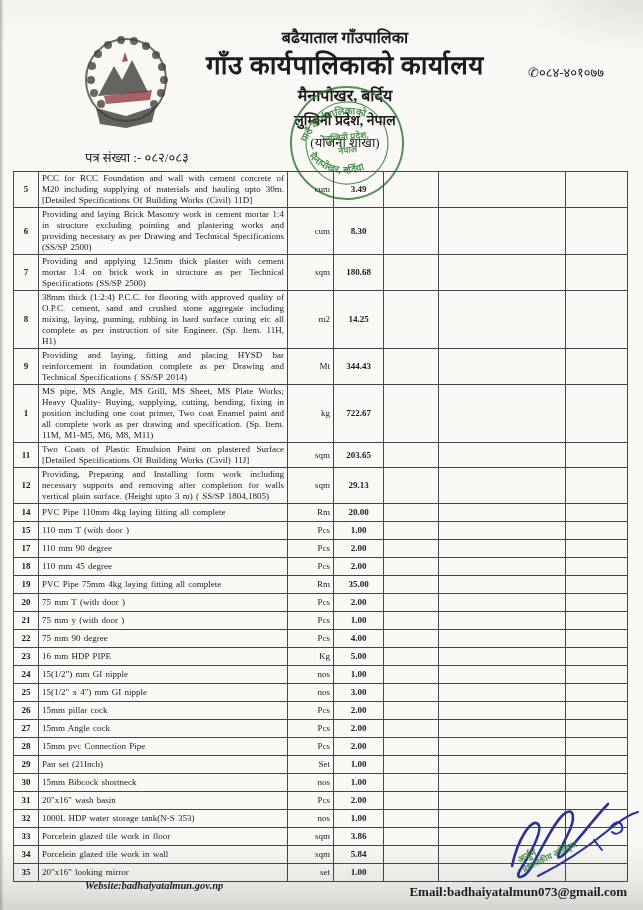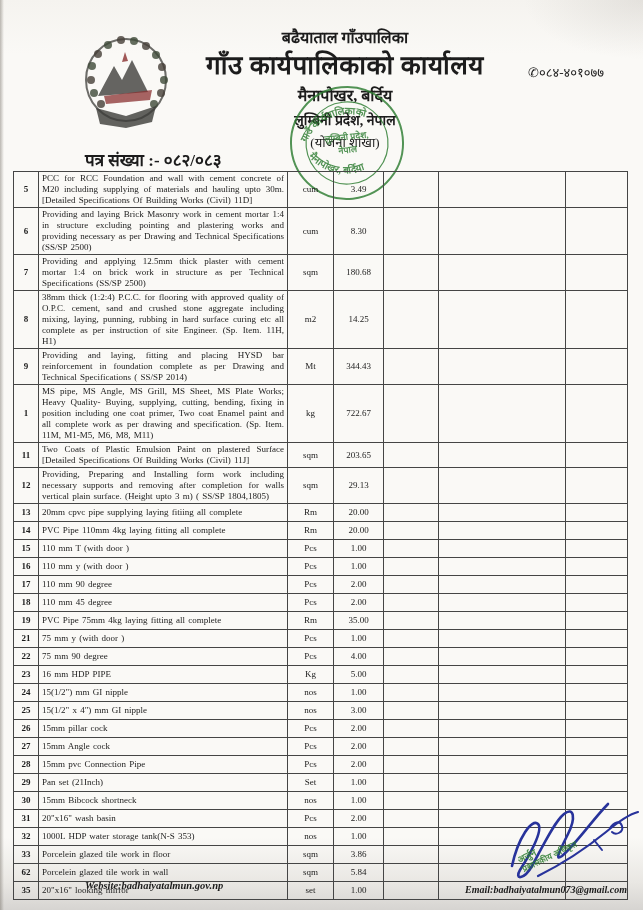--- a/index.html
+++ b/index.html
@@ -17,41 +17,41 @@
     background:radial-gradient(ellipse at top right, rgba(150,145,138,.18), rgba(150,145,138,0) 70%);}
 
   
   .hdr{position:absolute;left:0;top:0;width:643px;text-align:center;}
   .hdr-muni{position:absolute;left:0;top:26px;width:690px;font-size:16px;font-weight:bold;}
   .hdr-office{position:absolute;left:0;top:46px;width:690px;font-size:26px;font-weight:bold;letter-spacing:.5px;}
   .hdr-addr{position:absolute;left:0;top:84px;width:690px;font-size:16px;font-weight:bold;}
   .hdr-prov{position:absolute;left:0;top:110px;width:690px;font-size:14px;font-weight:bold;}
   .hdr-branch{position:absolute;left:0;top:133px;width:690px;font-size:13px;}
   .phone{position:absolute;left:528px;top:63px;font-size:13px;white-space:nowrap;}
-  .letter-no{position:absolute;left:85px;top:148px;font-size:17px;font-weight:bold;white-space:nowrap;}
+  .letter-no{position:absolute;left:85px;top:148px;font-size:13px;font-weight:normal;white-space:nowrap;}
 
   
   .logo{position:absolute;left:82px;top:36px;width:88px;height:98px;}
 
   
   .round-stamp{position:absolute;left:287px;top:82px;width:120px;height:122px;opacity:.82;transform:rotate(-6deg);}
   .round-stamp text{fill:#2e7d32;font-weight:bold;}
 
   
   table.boq{position:absolute;left:13px;top:171px;width:614px;border-collapse:collapse;table-layout:fixed;}
   table.boq td{border:1px solid #454545;vertical-align:middle;padding:1px 3px;height:15px;
     font-size:9px;line-height:11px;overflow:hidden;}
   td.c-sn{text-align:center;font-weight:bold;font-size:9.5px;}
   td.c-desc{text-align:justify;font-weight:normal;vertical-align:middle;word-spacing:1px;}
-  td.c-unit{text-align:center;font-size:9px;}
-  td.c-qty{text-align:center;font-weight:normal;font-size:9.5px;}
+  td.c-unit{text-align:right;font-size:9px;}
+  td.c-qty{text-align:center;font-weight:bold;font-size:9.5px;}
 
   
   .site{position:absolute;left:85px;top:880px;font-size:10.5px;font-weight:bold;font-style:italic;}
-  .mail{position:absolute;right:16px;top:884px;font-size:10px;font-weight:bold;font-style:italic;}
+  .mail{position:absolute;right:16px;top:884px;font-size:13px;font-weight:bold;}
 
   
   .sig{position:absolute;left:498px;top:788px;width:145px;height:110px;}
   .sig path{stroke:#28339b;fill:none;stroke-linecap:round;stroke-linejoin:round;}
   .diag-stamp{position:absolute;left:516px;top:856px;transform:rotate(-26deg);transform-origin:left top;
     color:#2e7d32;font-weight:bold;opacity:.85;white-space:nowrap;line-height:10px;}
   .diag-stamp .l1{font-size:9.5px;}
   .diag-stamp .l2{font-size:8.5px;}
 </style>
 </head>
@@ -191,56 +191,38 @@
         <tr>
           <td class="c-sn">12</td>
           <td class="c-desc">Providing, Preparing and Installing form work including necessary supports and removing after completion for walls vertical plain surface. (Height upto 3 m) ( SS/SP 1804,1805)</td>
           <td class="c-unit">sqm</td>
           <td class="c-qty">29.13</td>
           <td class="c-e1"></td>
           <td class="c-e2"></td>
           <td class="c-e3"></td>
         </tr>
         <tr>
-          <td class="c-sn">13</td>
-          <td class="c-desc">20mm cpvc pipe supplying laying fitiing all complete</td>
-          <td class="c-unit">Rm</td>
-          <td class="c-qty">20.00</td>
-          <td class="c-e1"></td>
-          <td class="c-e2"></td>
-          <td class="c-e3"></td>
-        </tr>
-        <tr>
           <td class="c-sn">14</td>
           <td class="c-desc">PVC Pipe 110mm 4kg laying fitting all complete</td>
           <td class="c-unit">Rm</td>
           <td class="c-qty">20.00</td>
           <td class="c-e1"></td>
           <td class="c-e2"></td>
           <td class="c-e3"></td>
         </tr>
         <tr>
           <td class="c-sn">15</td>
           <td class="c-desc">110 mm T (with door )</td>
           <td class="c-unit">Pcs</td>
           <td class="c-qty">1.00</td>
           <td class="c-e1"></td>
           <td class="c-e2"></td>
           <td class="c-e3"></td>
         </tr>
         <tr>
-          <td class="c-sn">16</td>
-          <td class="c-desc">110 mm y (with door )</td>
-          <td class="c-unit">Pcs</td>
-          <td class="c-qty">1.00</td>
-          <td class="c-e1"></td>
-          <td class="c-e2"></td>
-          <td class="c-e3"></td>
-        </tr>
-        <tr>
           <td class="c-sn">17</td>
           <td class="c-desc">110 mm 90 degree</td>
           <td class="c-unit">Pcs</td>
           <td class="c-qty">2.00</td>
           <td class="c-e1"></td>
           <td class="c-e2"></td>
           <td class="c-e3"></td>
         </tr>
         <tr>
           <td class="c-sn">18</td>
@@ -254,20 +236,29 @@
         <tr>
           <td class="c-sn">19</td>
           <td class="c-desc">PVC Pipe 75mm 4kg laying fitting all complete</td>
           <td class="c-unit">Rm</td>
           <td class="c-qty">35.00</td>
           <td class="c-e1"></td>
           <td class="c-e2"></td>
           <td class="c-e3"></td>
         </tr>
         <tr>
+          <td class="c-sn">20</td>
+          <td class="c-desc">75 mm T (with door )</td>
+          <td class="c-unit">Pcs</td>
+          <td class="c-qty">2.00</td>
+          <td class="c-e1"></td>
+          <td class="c-e2"></td>
+          <td class="c-e3"></td>
+        </tr>
+        <tr>
           <td class="c-sn">21</td>
           <td class="c-desc">75 mm y (with door )</td>
           <td class="c-unit">Pcs</td>
           <td class="c-qty">1.00</td>
           <td class="c-e1"></td>
           <td class="c-e2"></td>
           <td class="c-e3"></td>
         </tr>
         <tr>
           <td class="c-sn">22</td>
@@ -371,21 +362,21 @@
         <tr>
           <td class="c-sn">33</td>
           <td class="c-desc">Porcelein glazed tile work in floor</td>
           <td class="c-unit">sqm</td>
           <td class="c-qty">3.86</td>
           <td class="c-e1"></td>
           <td class="c-e2"></td>
           <td class="c-e3"></td>
         </tr>
         <tr>
-          <td class="c-sn">62</td>
+          <td class="c-sn">34</td>
           <td class="c-desc">Porcelein glazed tile work in wall</td>
           <td class="c-unit">sqm</td>
           <td class="c-qty">5.84</td>
           <td class="c-e1"></td>
           <td class="c-e2"></td>
           <td class="c-e3"></td>
         </tr>
         <tr>
           <td class="c-sn">35</td>
           <td class="c-desc">20"x16" looking mirror</td>

